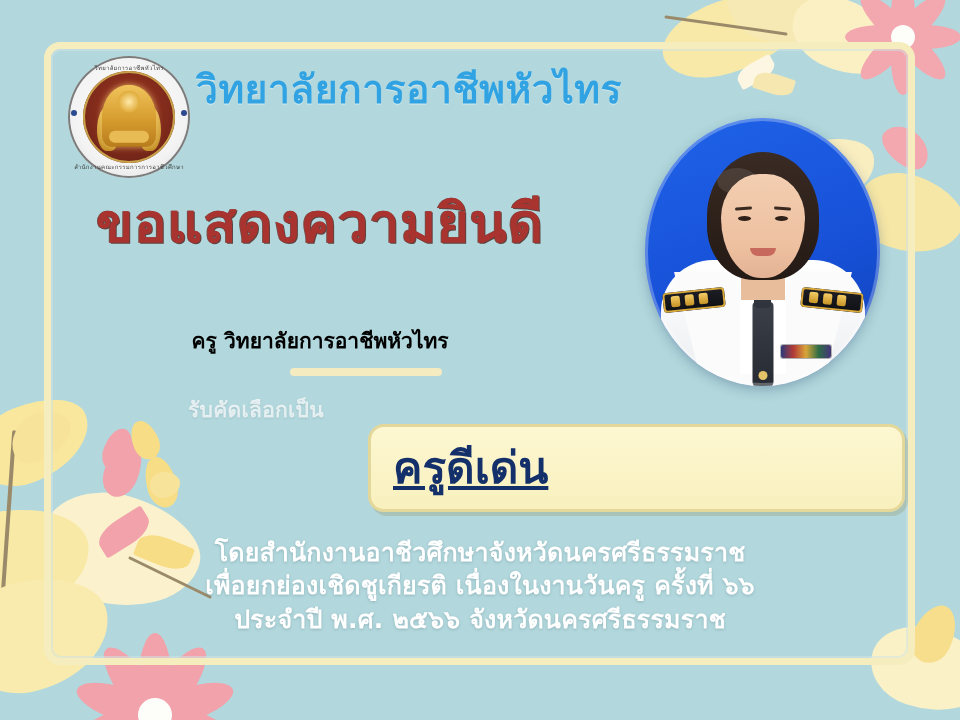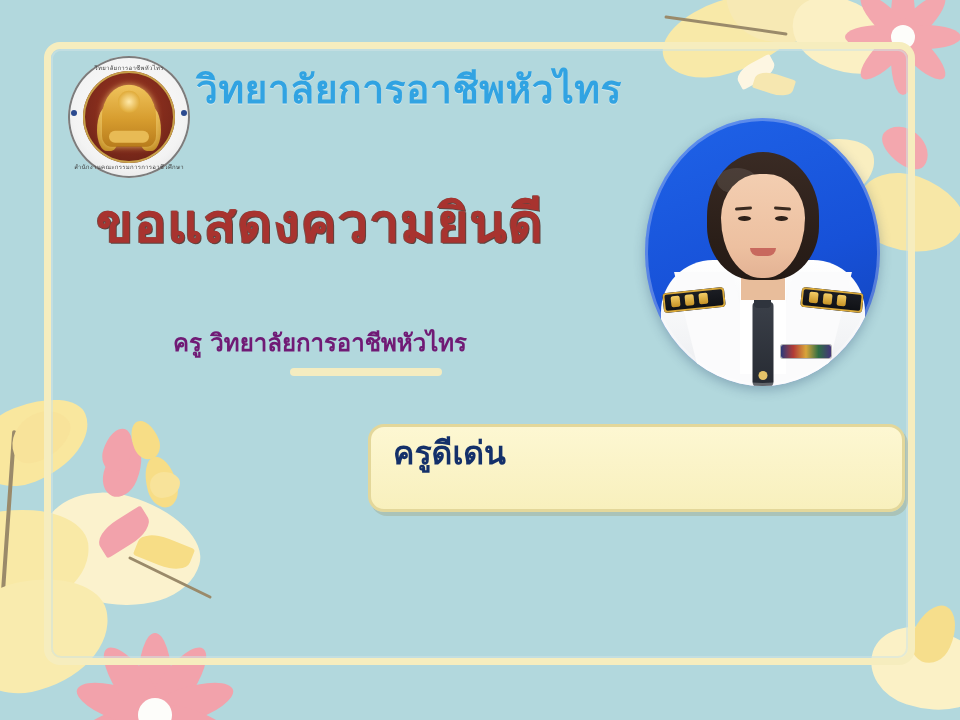--- a/index.html
+++ b/index.html
@@ -118,35 +118,35 @@
       width:9px;height:9px;border-radius:50%;background:#e4c268;}
 
   
   .congrats{position:absolute;left:0;top:196px;width:640px;text-align:center;
       font-family:"DejaVu Serif","Liberation Serif",serif;
       font-size:54px;font-weight:700;color:#a8332f;line-height:1;letter-spacing:1px;
       text-shadow:1px 1px 0 #5e4440,-1px 0 0 #7d4a45;}
   .person{position:absolute;left:0;top:272px;width:640px;text-align:center;
       font-size:40px;font-weight:700;color:#173a6e;line-height:1;letter-spacing:.5px;}
   .role{position:absolute;left:0;top:331px;width:640px;text-align:center;
-      font-size:24px;font-weight:700;color:#701a75;line-height:1;}
+      font-size:21px;font-weight:700;color:#000000;line-height:1;}
   .divider{position:absolute;left:290px;top:368px;width:152px;height:8px;border-radius:4px;
       background:#f4ecc0;}
 
   .selected{position:absolute;left:188px;top:400px;font-size:21px;font-weight:600;
       color:rgba(255,255,255,.72);line-height:1;letter-spacing:.3px;
       text-shadow:0 1px 2px rgba(120,150,160,.35);}
 
   
   .award{position:absolute;left:368px;top:424px;width:537px;height:88px;
       background:linear-gradient(180deg,#fdf7d2 0%,#f8f0bd 100%);
       border:3px solid #e3d79a;border-radius:16px;box-sizing:border-box;
       box-shadow:3px 4px 0 rgba(150,140,90,.28);}
-  .award .a1{position:absolute;left:22px;top:10px;font-size:32px;font-weight:700;
-      color:#14306a;line-height:1.05;}
+  .award .a1{position:absolute;left:22px;top:18px;font-size:44px;font-weight:700;
+      color:#14306a;line-height:1.05;text-decoration:underline;}
   .award .a2{position:absolute;right:18px;bottom:5px;font-size:28px;font-weight:700;
       color:#14306a;line-height:1.05;}
 
   
   .footer{position:absolute;left:0;top:536px;width:960px;text-align:center;
       color:#ffffff;font-size:25px;font-weight:600;line-height:1.33;letter-spacing:.2px;
       text-shadow:0 1px 3px rgba(90,125,135,.40);}
   .footer div{white-space:nowrap;}
 </style>
 </head>
@@ -278,19 +278,25 @@
         <div class="p-mouth"></div>
       </div>
     </div>
     <div class="rim"></div>
   </div>
 
   <div class="congrats">ขอแสดงความยินดี</div>
   <div class="role">ครู วิทยาลัยการอาชีพหัวไทร</div>
   <div class="divider"></div>
 
+  <div class="selected">รับคัดเลือกเป็น</div>
 
   <div class="award">
     <div class="a1">ครูดีเด่น</div>
   </div>
 
+  <div class="footer">
+    <div>โดยสำนักงานอาชีวศึกษาจังหวัดนครศรีธรรมราช</div>
+    <div>เพื่อยกย่องเชิดชูเกียรติ เนื่องในงานวันครู ครั้งที่ ๖๖</div>
+    <div>ประจำปี พ.ศ. ๒๕๖๖ จังหวัดนครศรีธรรมราช</div>
+  </div>
 
 </div>
 
 </body></html>

